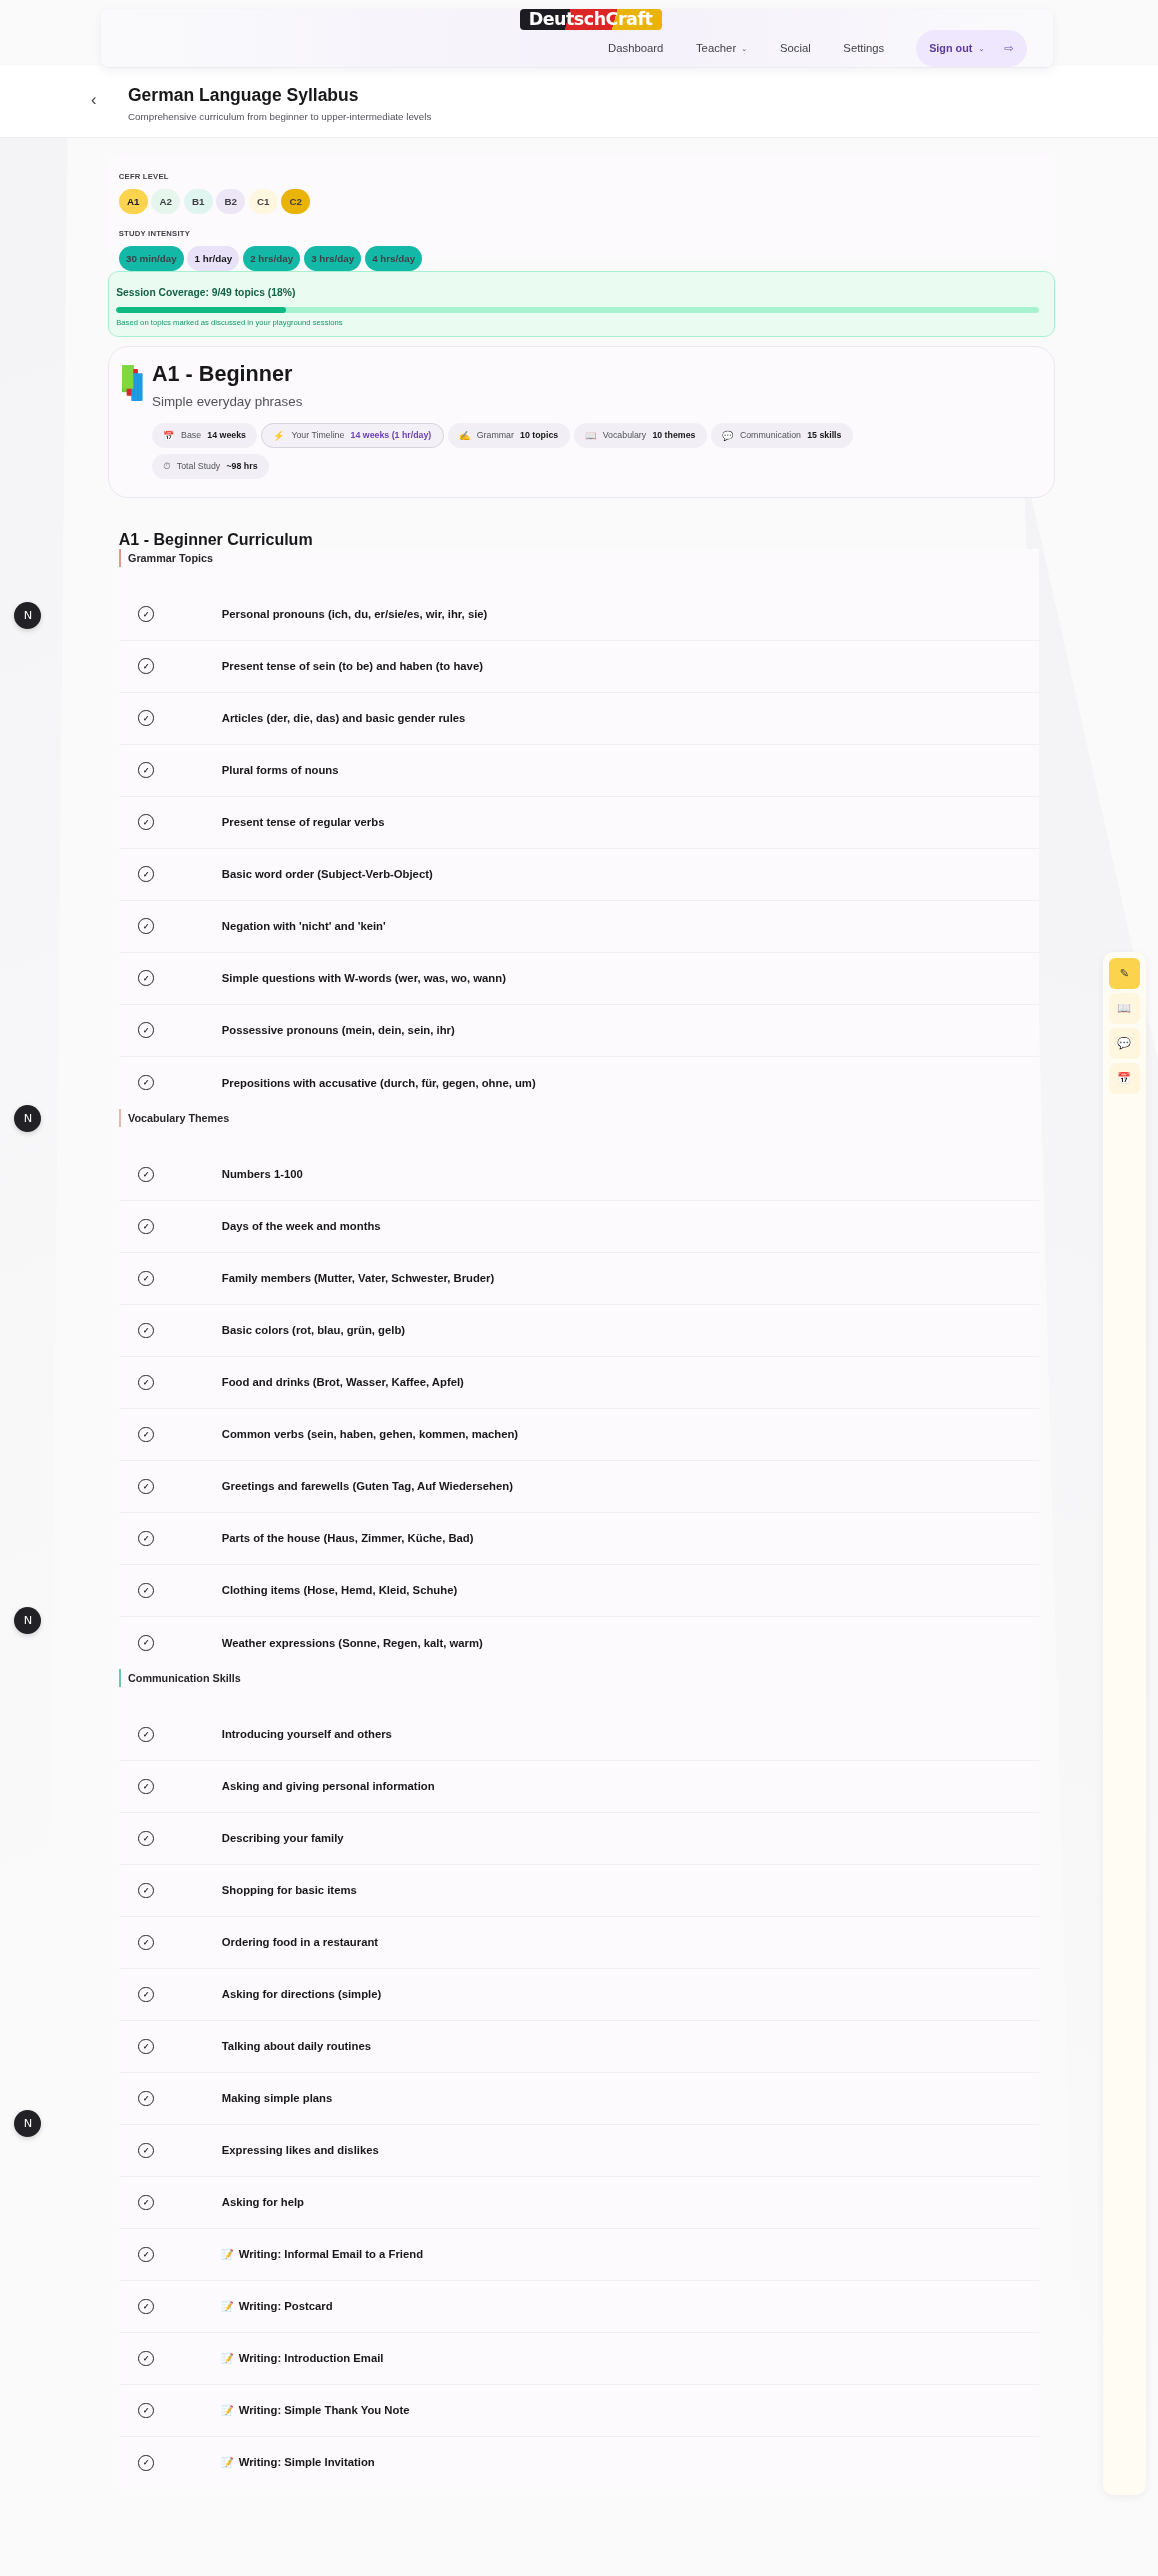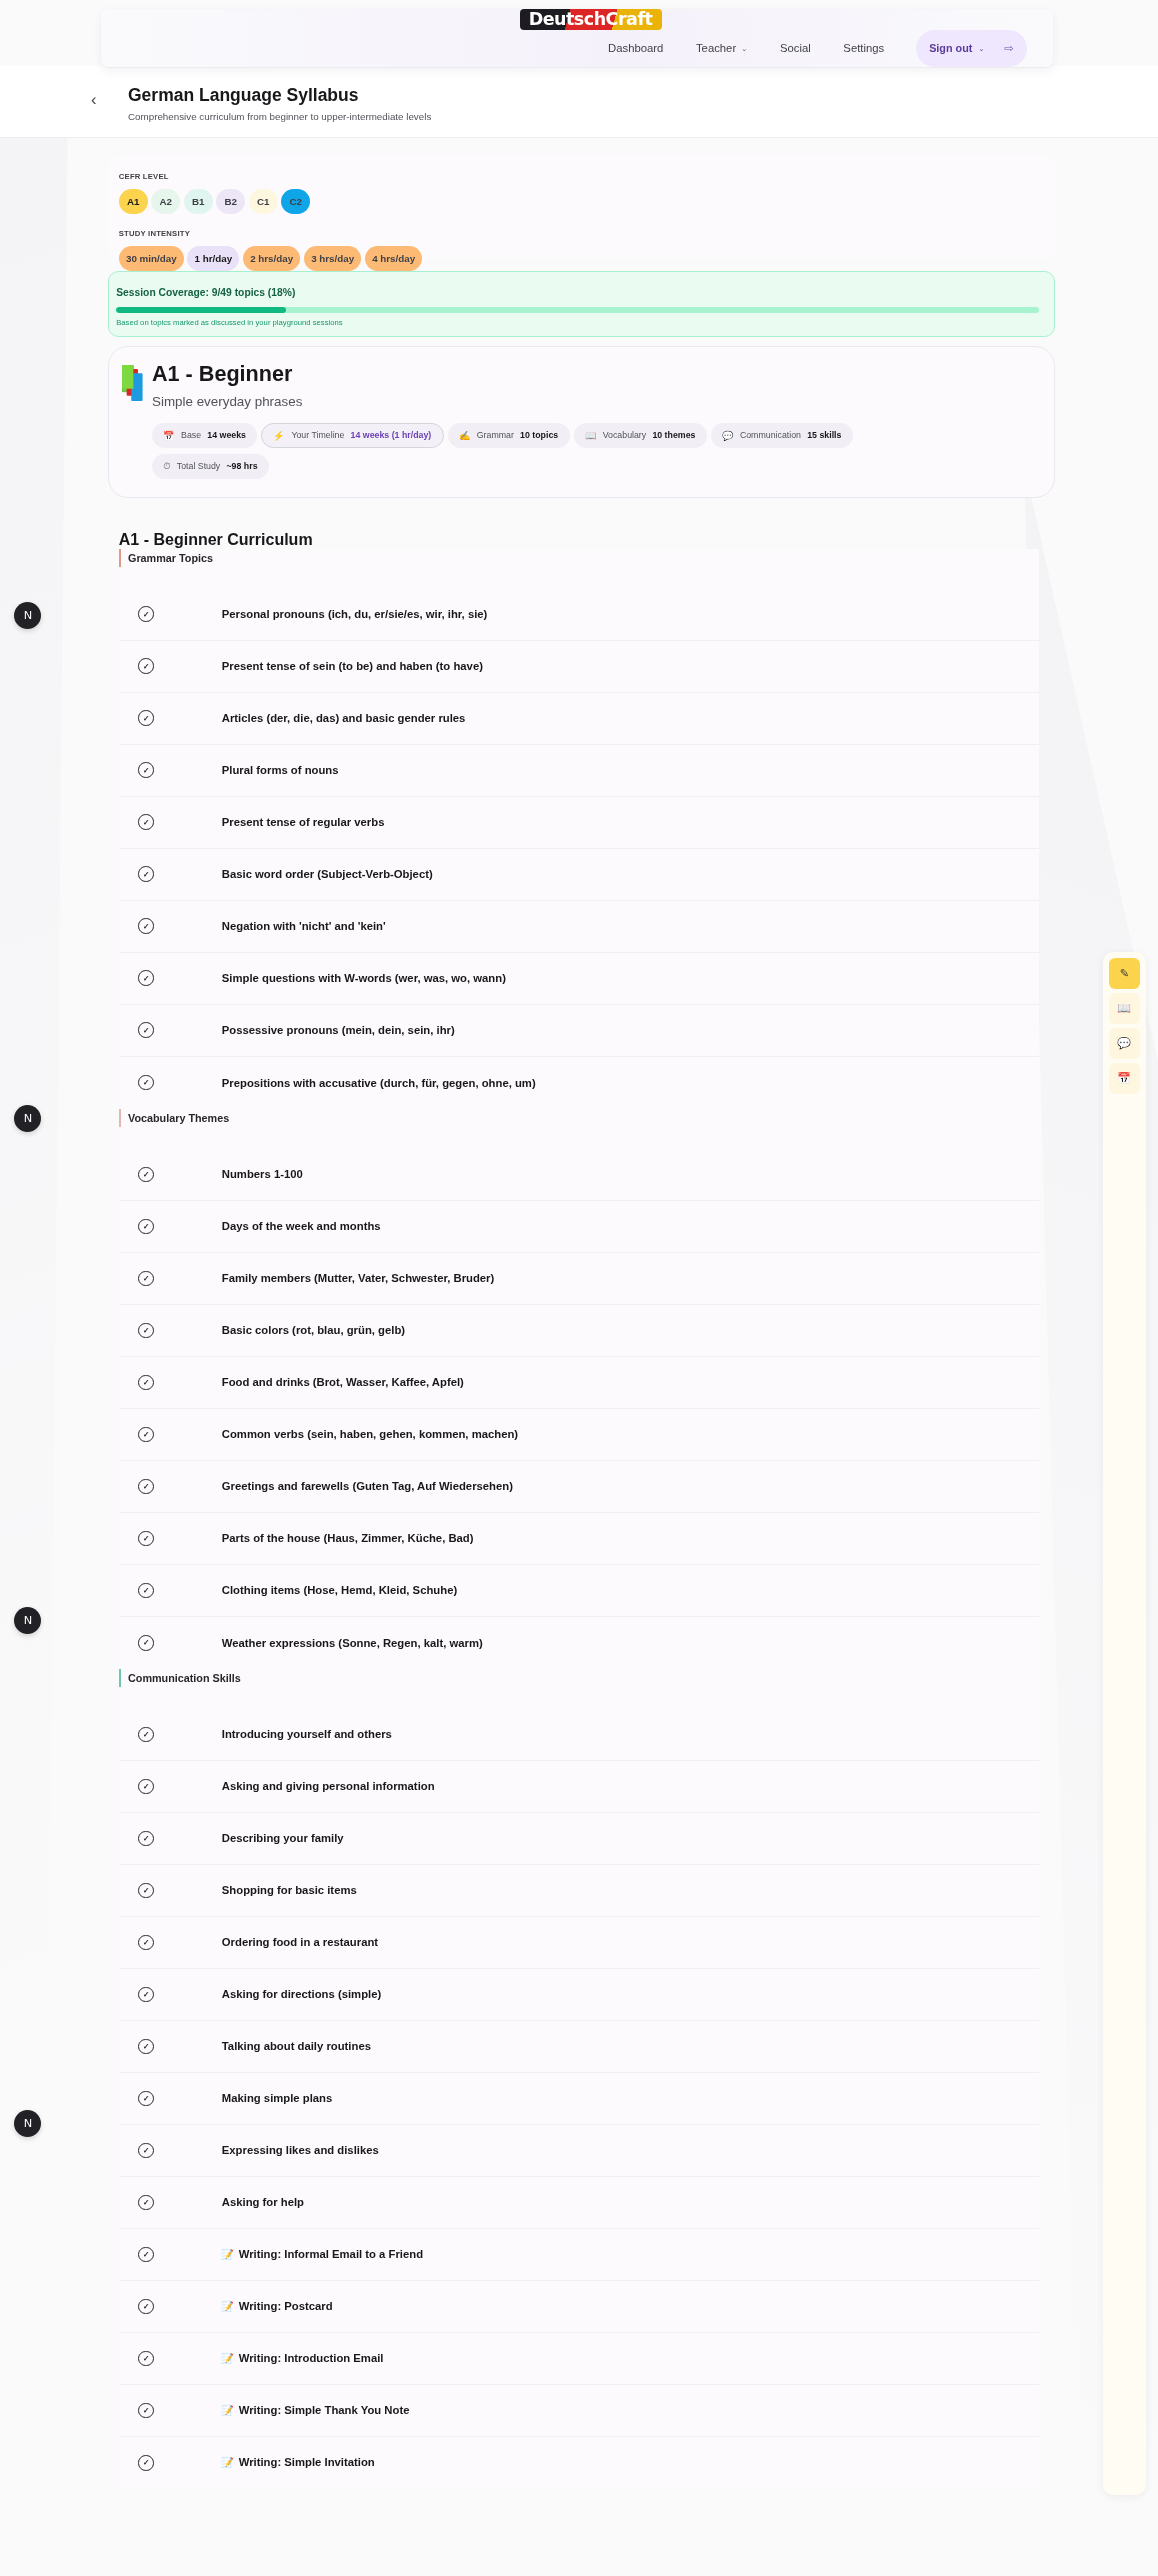--- a/index.html
+++ b/index.html
@@ -78,21 +78,21 @@
     margin-top: 18px; width: 947px; height: 103px; background: #fdfafd; border-radius: 8.2px;
     padding: 15.5px 10.8px 0;
   }
   .filter-label { font-size: 7.7px; font-weight: 700; color: #3f3f46; letter-spacing: 0.2px; margin-bottom: 8.2px; }
   .chips { display: flex; gap: 3.6px; margin-bottom: 15.5px; }
   .chip {
     height: 25px; min-width: 20.6px; padding: 0 8.2px; border-radius: 12.4px; display: flex;
     align-items: center; justify-content: center; font-weight: 700; font-size: 9.8px; color: #3f3f46; cursor: pointer;
   }
   .chip.active { color: #18181b; }
-  .chip.int { font-weight: 700; font-size: 9.8px; background: #fdba74; color: #3f3f46; padding: 0 7.2px; height: 25px; }
+  .chip.int { font-weight: 700; font-size: 9.8px; background: #14b8a6; color: #3f3f46; padding: 0 7.2px; height: 25px; }
   .chip.int.active { background: #e9e1f7; color: #18181b; }
   .filter-label.second { margin-top: 2.1px; }
 
   
   .coverage {
     margin-top: 12.4px; width: 947px; height: 66px; background: #eafbf2; border: 0.5px solid #a7f0cf;
     border-radius: 10.3px; padding: 14.4px 7.2px 0;
   }
   .coverage-title { font-size: 10.3px; font-weight: 700; color: #166244; }
   .coverage-bar { margin-top: 9.3px; height: 6.2px; width: 923px; background: #a7f3d0; border-radius: 3.1px; overflow: hidden; }
@@ -197,21 +197,21 @@
 <main class="content">
 
   <section class="filters">
     <div class="filter-label">CEFR LEVEL</div>
     <div class="chips">
       <div class="chip active" style="background:#fcd34d">A1</div>
       <div class="chip" style="background:#e6f6ec">A2</div>
       <div class="chip" style="background:#e1f5f0">B1</div>
       <div class="chip" style="background:#ede6f6">B2</div>
       <div class="chip" style="background:#fdf7e0">C1</div>
-      <div class="chip" style="background:#0ea5e9">C2</div>
+      <div class="chip" style="background:#eab308">C2</div>
     </div>
     <div class="filter-label second">STUDY INTENSITY</div>
     <div class="chips">
       <div class="chip int">30 min/day</div>
       <div class="chip int active">1 hr/day</div>
       <div class="chip int">2 hrs/day</div>
       <div class="chip int">3 hrs/day</div>
       <div class="chip int">4 hrs/day</div>
     </div>
   </section>

